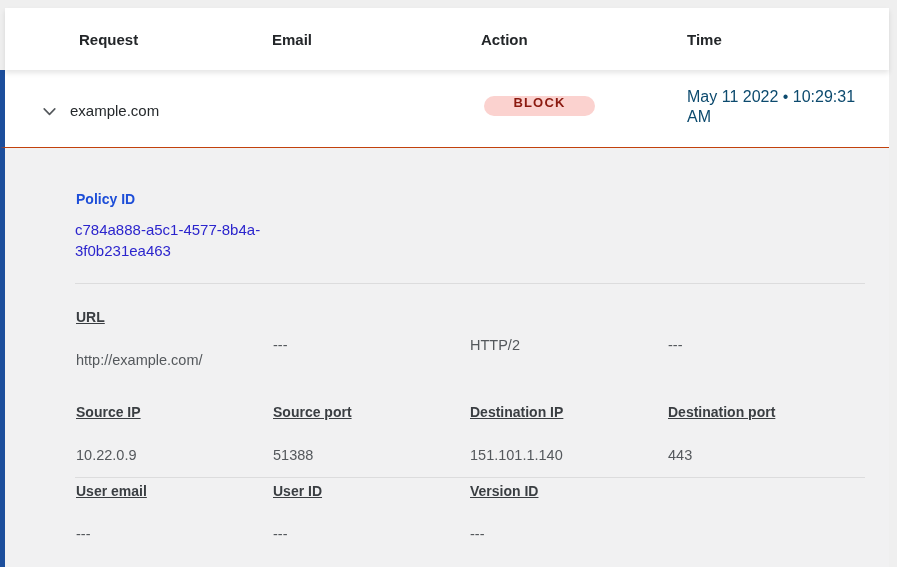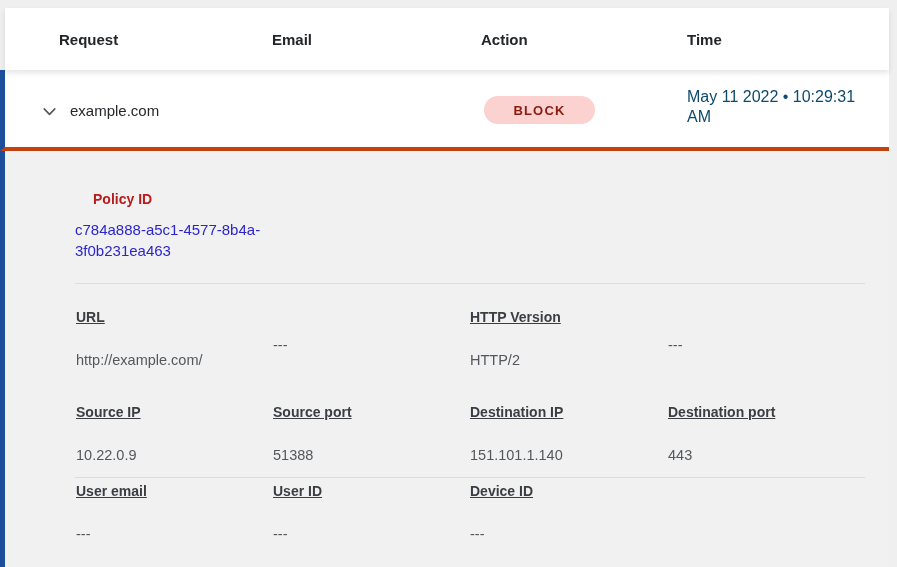--- a/index.html
+++ b/index.html
@@ -3,35 +3,35 @@
 <meta charset="utf-8">
 <style>
   html,body{margin:0;padding:0;background:#efefef;}
   .page{position:relative;width:897px;height:567px;overflow:hidden;
         background:#efefef;font-family:"Liberation Sans",sans-serif;
         -webkit-font-smoothing:antialiased;}
   
   .thead{position:absolute;left:5px;top:8px;width:884px;height:62px;background:#ffffff;
          box-shadow:0 3px 5px rgba(0,0,0,.10);z-index:2;}
   .th{position:absolute;top:24px;font-size:15px;font-weight:bold;color:#232629;line-height:16px;}
-  .th.h0{left:54px}.th.h1{left:267px}.th.h2{left:476px}.th.h3{left:682px}
+  .th.h0{left:74px}.th.h1{left:267px}.th.h2{left:476px}.th.h3{left:682px}
   
   .row{position:absolute;left:0;top:70px;width:884px;height:77px;background:#ffffff;
-       border-left:5px solid #1c4e9c;border-bottom:4px solid #c2410c;z-index:1;}
+       border-left:5px solid #1c4e9c;border-bottom:1px solid #c2410c;z-index:1;}
   .chev-btn{position:absolute;left:34px;top:31px;width:20px;height:20px;background:none;border:none;
             padding:0;cursor:pointer;display:flex;align-items:center;justify-content:center;}
   .req{position:absolute;left:65px;top:33px;font-size:15px;color:#24282b;line-height:16px;}
-  .badge{position:absolute;left:479px;top:26px;width:111px;height:28px;border-radius:14px;
-         background:#fbd2cf;display:flex;align-items:center;justify-content:center;}
+  .badge{position:absolute;left:479px;top:26px;width:111px;height:20px;border-radius:14px;
+         background:#fbd2cf;display:flex;justify-content:center;}
   .badge span{font-size:13px;font-weight:bold;letter-spacing:1.2px;color:#8b1a10;line-height:13px;}
   .time{position:absolute;left:682px;top:17px;width:190px;font-size:16px;line-height:20px;color:#0c4a6e;}
   
   .panel{position:absolute;left:0;top:148px;width:884px;height:419px;background:#f1f1f2;
          border-left:5px solid #1c4e9c;}
-  .plabel{position:absolute;left:71px;top:44px;font-size:14px;font-weight:bold;color:#b91c1c;line-height:15px;margin-left:17px;}
+  .plabel{position:absolute;left:71px;top:44px;font-size:14px;font-weight:bold;color:#1d4ed8;line-height:15px;}
   .plink{position:absolute;left:70px;top:71px;width:198px;font-size:15px;line-height:21px;
          color:#2c25cd;text-decoration:none;overflow-wrap:break-word;cursor:pointer;}
   .divider{position:absolute;left:70px;width:790px;height:1px;background:#dcdcdd;}
   .d1{top:135px}.d2{top:329px}
   .f{position:absolute;width:190px;}
   .c0{left:71px}.c1{left:268px}.c2{left:465px}.c3{left:663px}
   .rA{top:162px}.rB{top:257px}.rC{top:336px}
   .f .lbl{font-size:14px;font-weight:bold;color:#3a3e42;line-height:15px;text-decoration:underline;}
   .f .val{margin-top:28px;font-size:14.5px;color:#54585c;line-height:15px;}
 </style>
@@ -71,21 +71,20 @@
     <div class="divider d1"></div>
 
     <div class="f c0 rA">
       <div class="lbl">URL</div>
       <div class="val">http://example.com/</div>
     </div>
     <div class="f c1 rA">
       <div class="val">---</div>
     </div>
     <div class="f c2 rA">
-      <div class="lbl">HTTP Version</div>
       <div class="val">HTTP/2</div>
     </div>
     <div class="f c3 rA">
       <div class="val">---</div>
     </div>
 
     <div class="f c0 rB">
       <div class="lbl">Source IP</div>
       <div class="val">10.22.0.9</div>
     </div>
@@ -106,18 +105,18 @@
 
     <div class="f c0 rC">
       <div class="lbl">User email</div>
       <div class="val">---</div>
     </div>
     <div class="f c1 rC">
       <div class="lbl">User ID</div>
       <div class="val">---</div>
     </div>
     <div class="f c2 rC">
-      <div class="lbl">Device ID</div>
+      <div class="lbl">Version ID</div>
       <div class="val">---</div>
     </div>
 
   </div>
 </div>
 
 </body></html>

